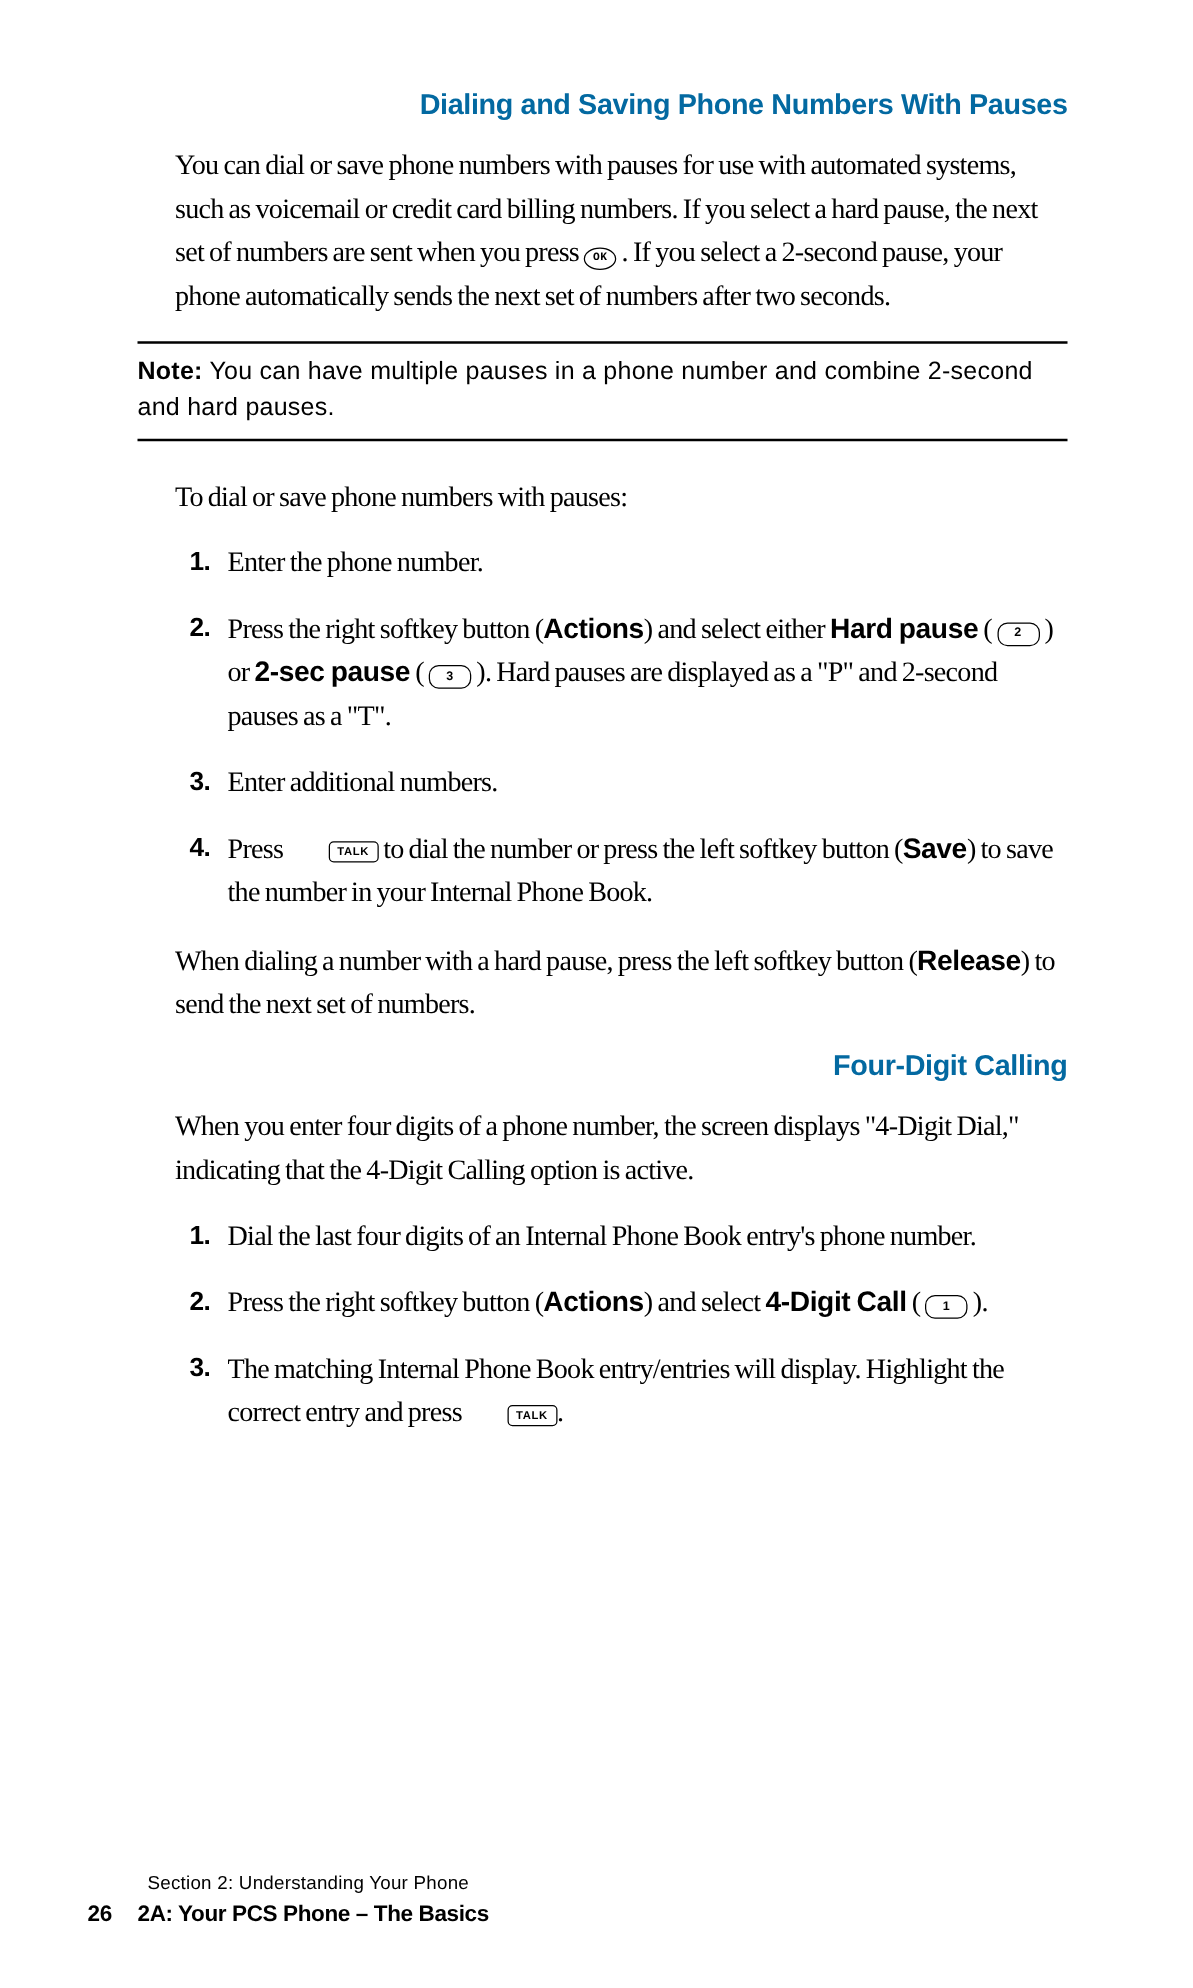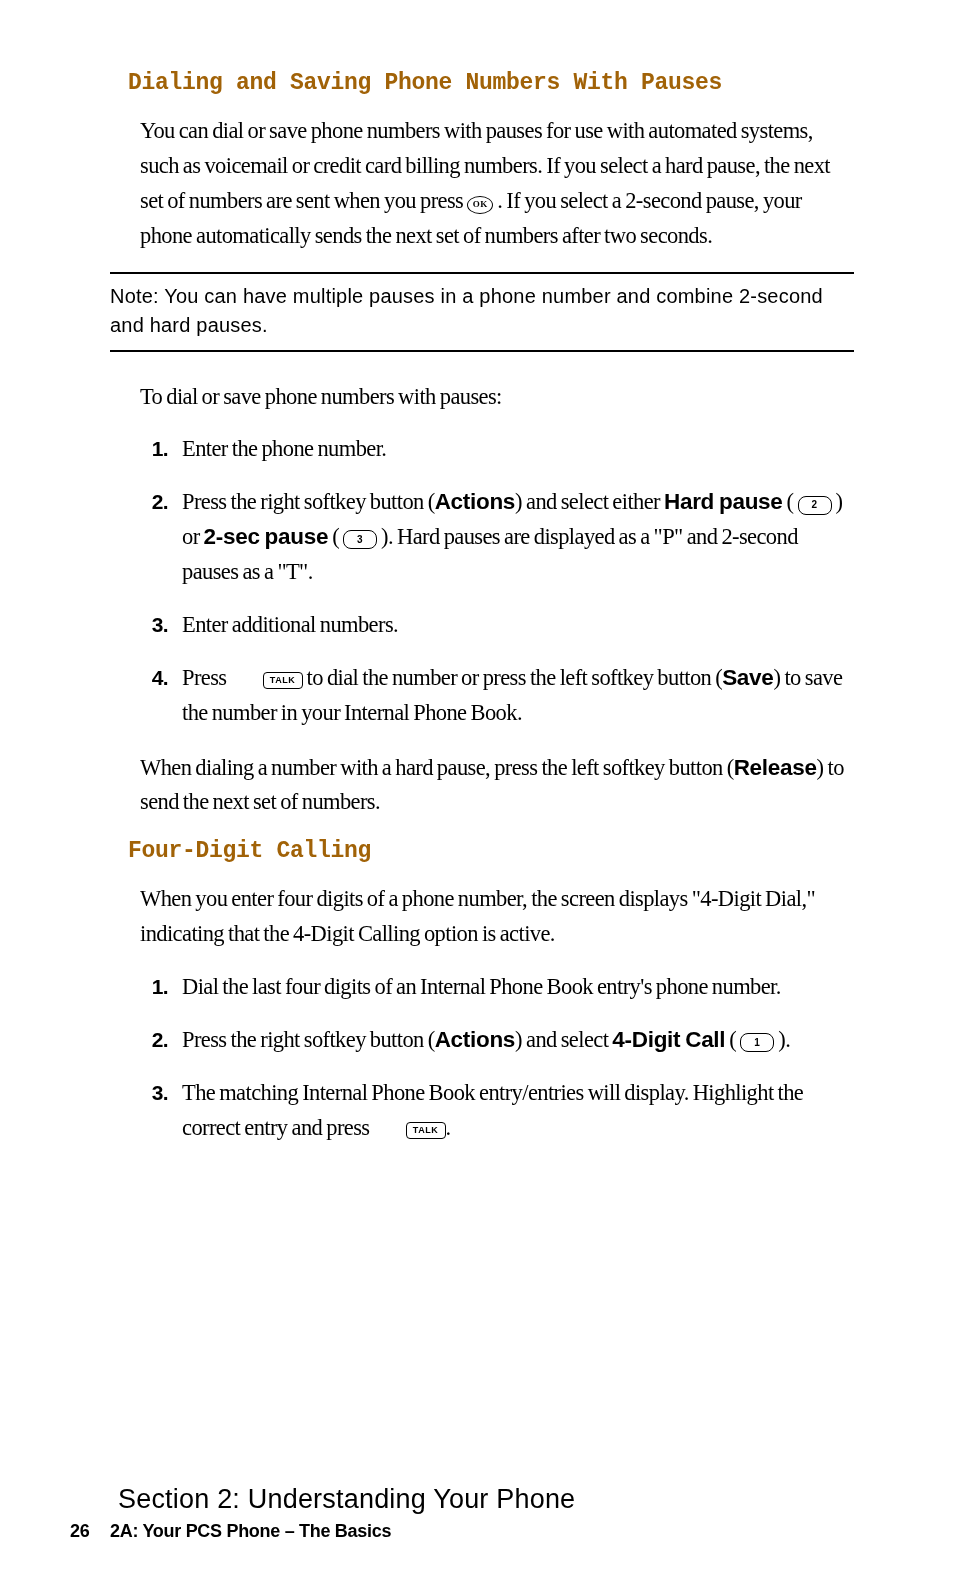--- a/index.html
+++ b/index.html
@@ -10,45 +10,46 @@
       font-family: Georgia, 'Times New Roman', serif;
       color: #000;
       width: 954px;
       height: 1590px;
       position: relative;
     }
     .page {
       padding: 70px 100px 0 110px;
     }
     .heading-red {
-      color: #a16207;
-      font-family: Liberation Mono, monospace;
+      color: #0369a1;
+      font-family: Liberation Sans, sans-serif;
       font-weight: bold;
       font-size: 23px;
       margin: 0 0 18px 18px;
       letter-spacing: -0.3px;
+      text-align: right;
     }
     .body-text {
       font-size: 22.5px;
       line-height: 1.55;
       margin: 0 0 18px 30px;
       letter-spacing: -0.6px;
       word-spacing: -1px;
     }
     .note-block {
       border-top: 2px solid #000;
       border-bottom: 2px solid #000;
       padding: 8px 0 10px 0;
       margin: 12px 0 28px 0;
       font-family: Arial, Helvetica, sans-serif;
       font-size: 20px;
       line-height: 1.45;
       letter-spacing: 0.2px;
     }
-    .note-label { font-weight: normal; }
+    .note-label { font-weight: bold; }
     .ol-wrap { margin: 0 0 20px 30px; }
     .ol-item {
       display: flex;
       gap: 14px;
       margin: 0 0 18px 0;
       font-size: 22.5px;
       line-height: 1.55;
       letter-spacing: -0.6px;
       word-spacing: -1px;
     }
@@ -64,21 +65,21 @@
     .ol-body { flex: 1; }
     .bold-sans { font-family: Arial, Helvetica, sans-serif; font-weight: bold; letter-spacing: -0.3px; text-align: center; }
     .key-ok {
       display: inline-flex;
       align-items: center;
       justify-content: center;
       width: 26px;
       height: 18px;
       border: 1.5px solid #000;
       border-radius: 50%;
-      font-family: Liberation Serif, serif;
+      font-family: Liberation Mono, monospace;
       font-size: 9px;
       font-weight: bold;
       vertical-align: 1px;
       letter-spacing: 0.5px;
     }
     .key-pill {
       display: inline-flex;
       align-items: center;
       justify-content: center;
       min-width: 34px;
@@ -108,21 +109,21 @@
       letter-spacing: 0.5px;
       margin-left: 32px;
     }
     .footer {
       position: absolute;
       bottom: 48px;
       left: 70px;
     }
     .footer-section {
       font-family: Arial, Helvetica, sans-serif;
-      font-size: 27px;
+      font-size: 15px;
       letter-spacing: 0.2px;
       margin: 0 0 6px 48px;
       font-weight: 300;
     }
     .footer-chapter {
       font-family: Arial, Helvetica, sans-serif;
       font-size: 18px;
       font-weight: bold;
       letter-spacing: -0.3px;
     }

